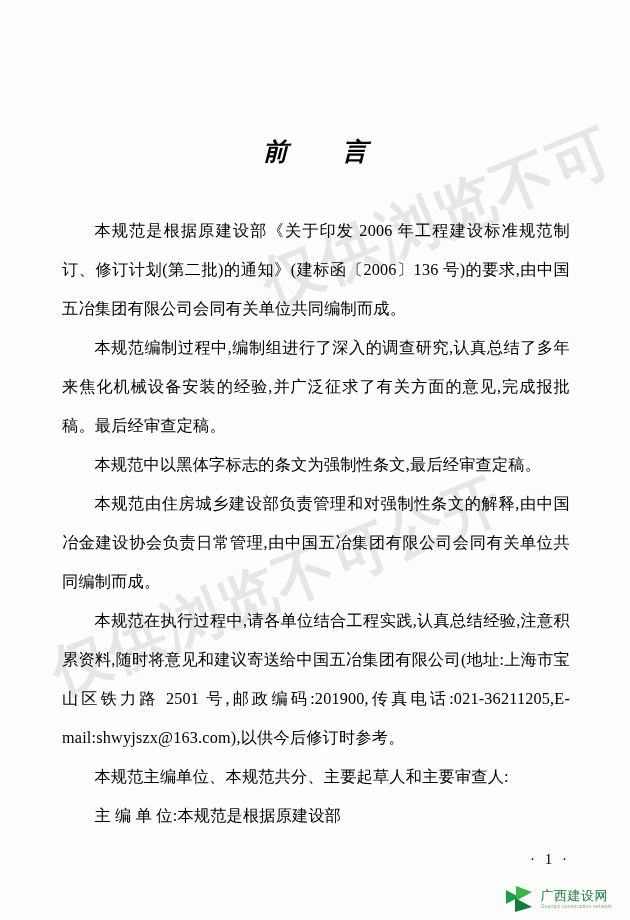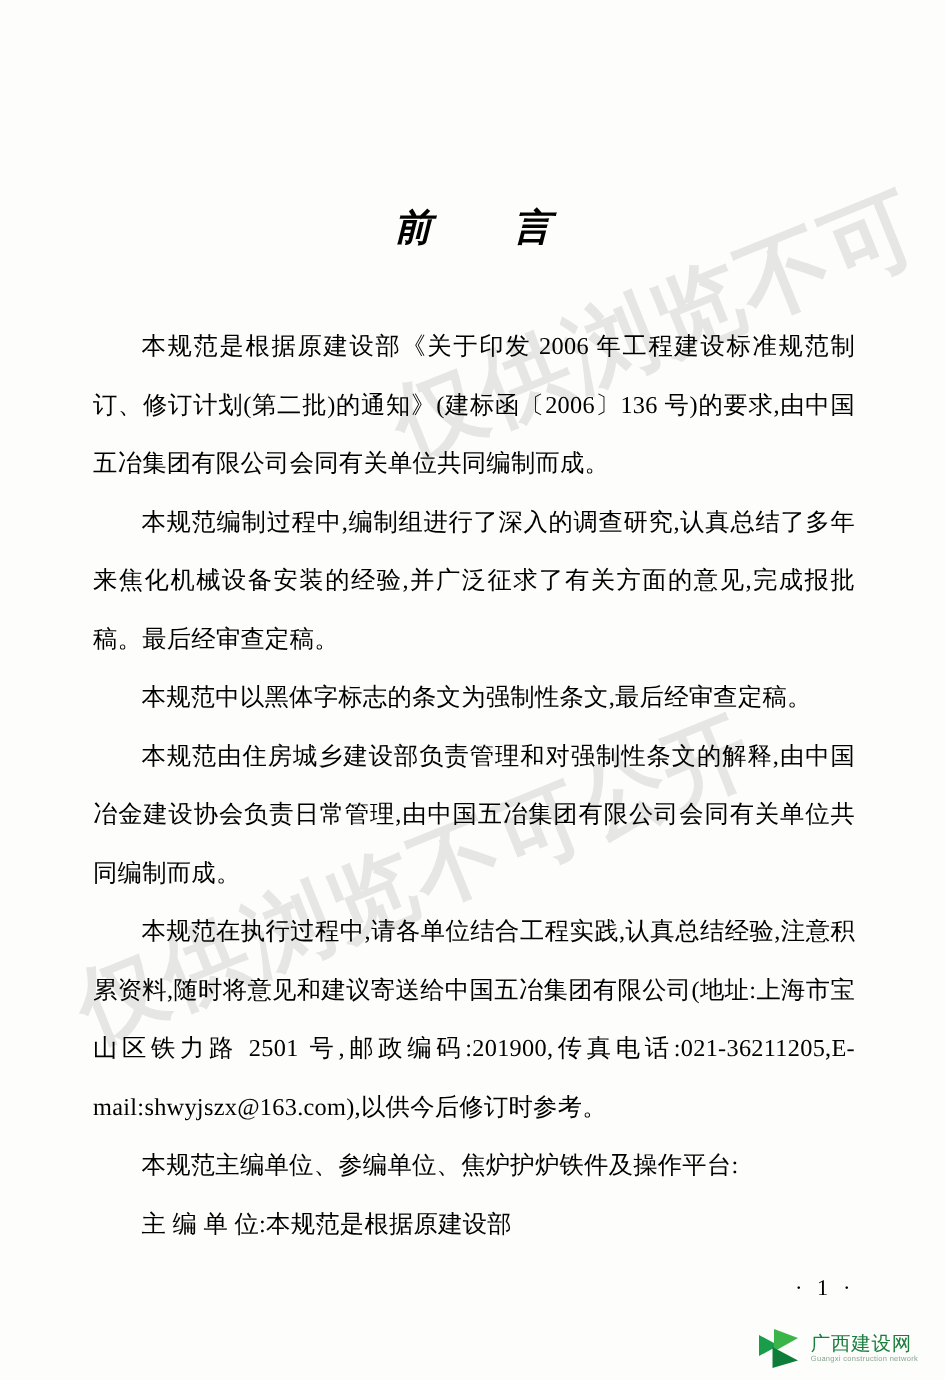--- a/index.html
+++ b/index.html
@@ -167,21 +167,21 @@
   </div>
 
   <div class="title">前    言</div>
 
   <div class="content">
     <p class="para">本规范是根据原建设部《关于印发 2006 年工程建设标准规范制订、修订计划(第二批)的通知》(建标函〔2006〕136 号)的要求,由中国五冶集团有限公司会同有关单位共同编制而成。</p>
     <p class="para">本规范编制过程中,编制组进行了深入的调查研究,认真总结了多年来焦化机械设备安装的经验,并广泛征求了有关方面的意见,完成报批稿。最后经审查定稿。</p>
     <p class="para">本规范中以黑体字标志的条文为强制性条文,最后经审查定稿。</p>
     <p class="para">本规范由住房城乡建设部负责管理和对强制性条文的解释,由中国冶金建设协会负责日常管理,由中国五冶集团有限公司会同有关单位共同编制而成。</p>
     <p class="para">本规范在执行过程中,请各单位结合工程实践,认真总结经验,注意积累资料,随时将意见和建议寄送给中国五冶集团有限公司(地址:上海市宝山区铁力路 2501 号,邮政编码:201900,传真电话:021-36211205,E-mail:shwyjszx@163.com),以供今后修订时参考。</p>
-    <p class="para">本规范主编单位、参编单位、焦炉护炉铁件及操作平台:</p>
+    <p class="para">本规范主编单位、本规范共分、主要起草人和主要审查人:</p>
     <p class="para">主 编 单 位:本规范是根据原建设部</p>
   </div>
 
   <div class="footer">· 1 ·</div>
 
   <div class="logo">
     <div class="logo-mark">
       <span class="blade b1"></span>
       <span class="blade b2"></span>
       <span class="blade b3"></span>

